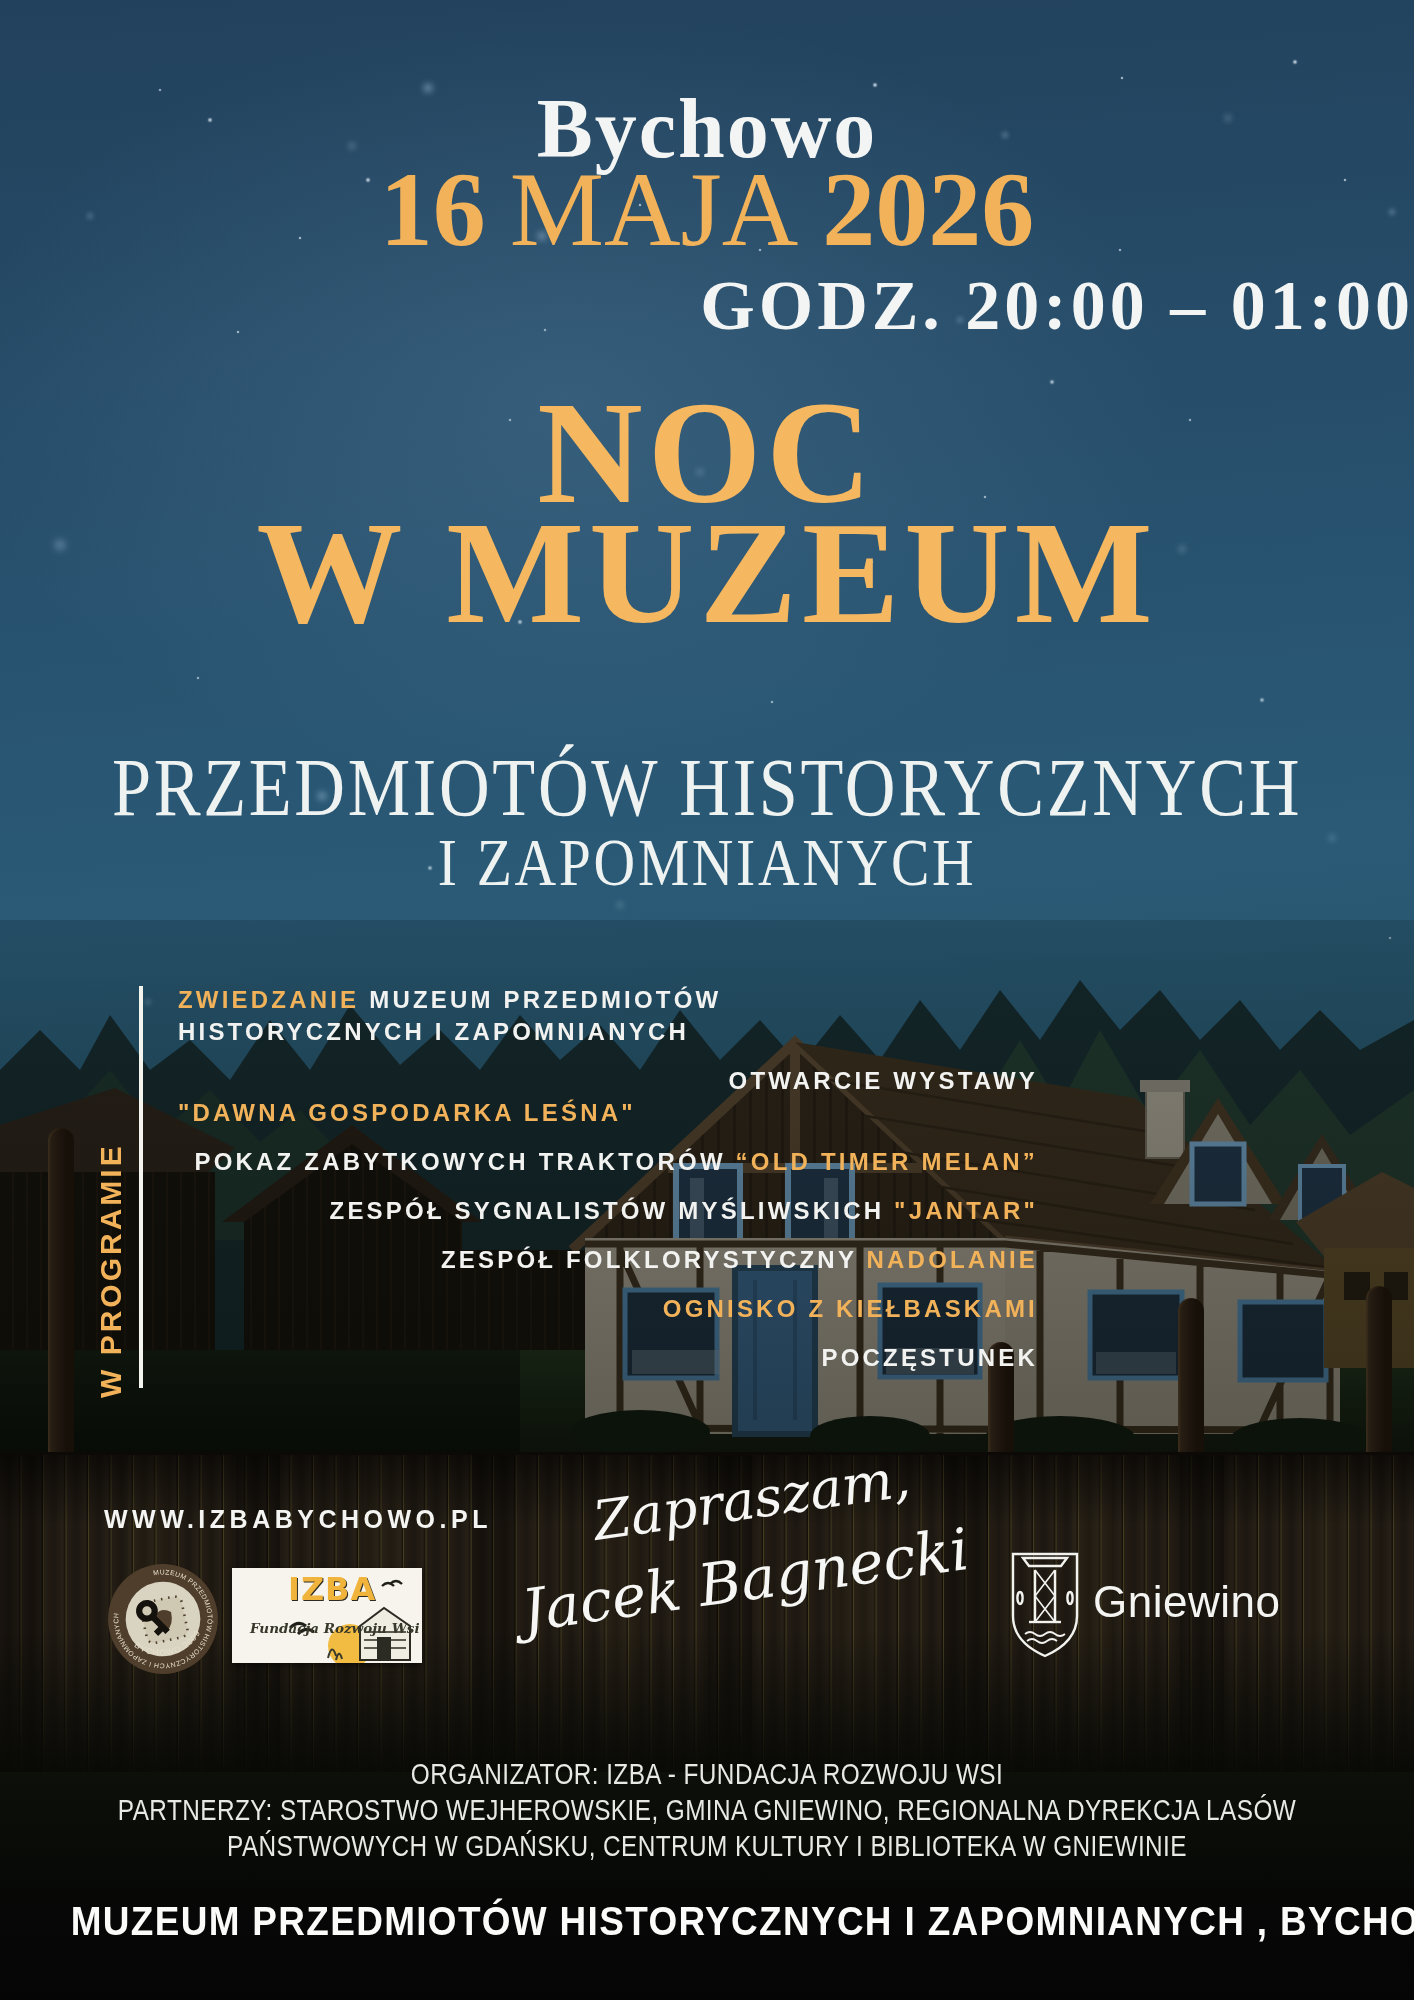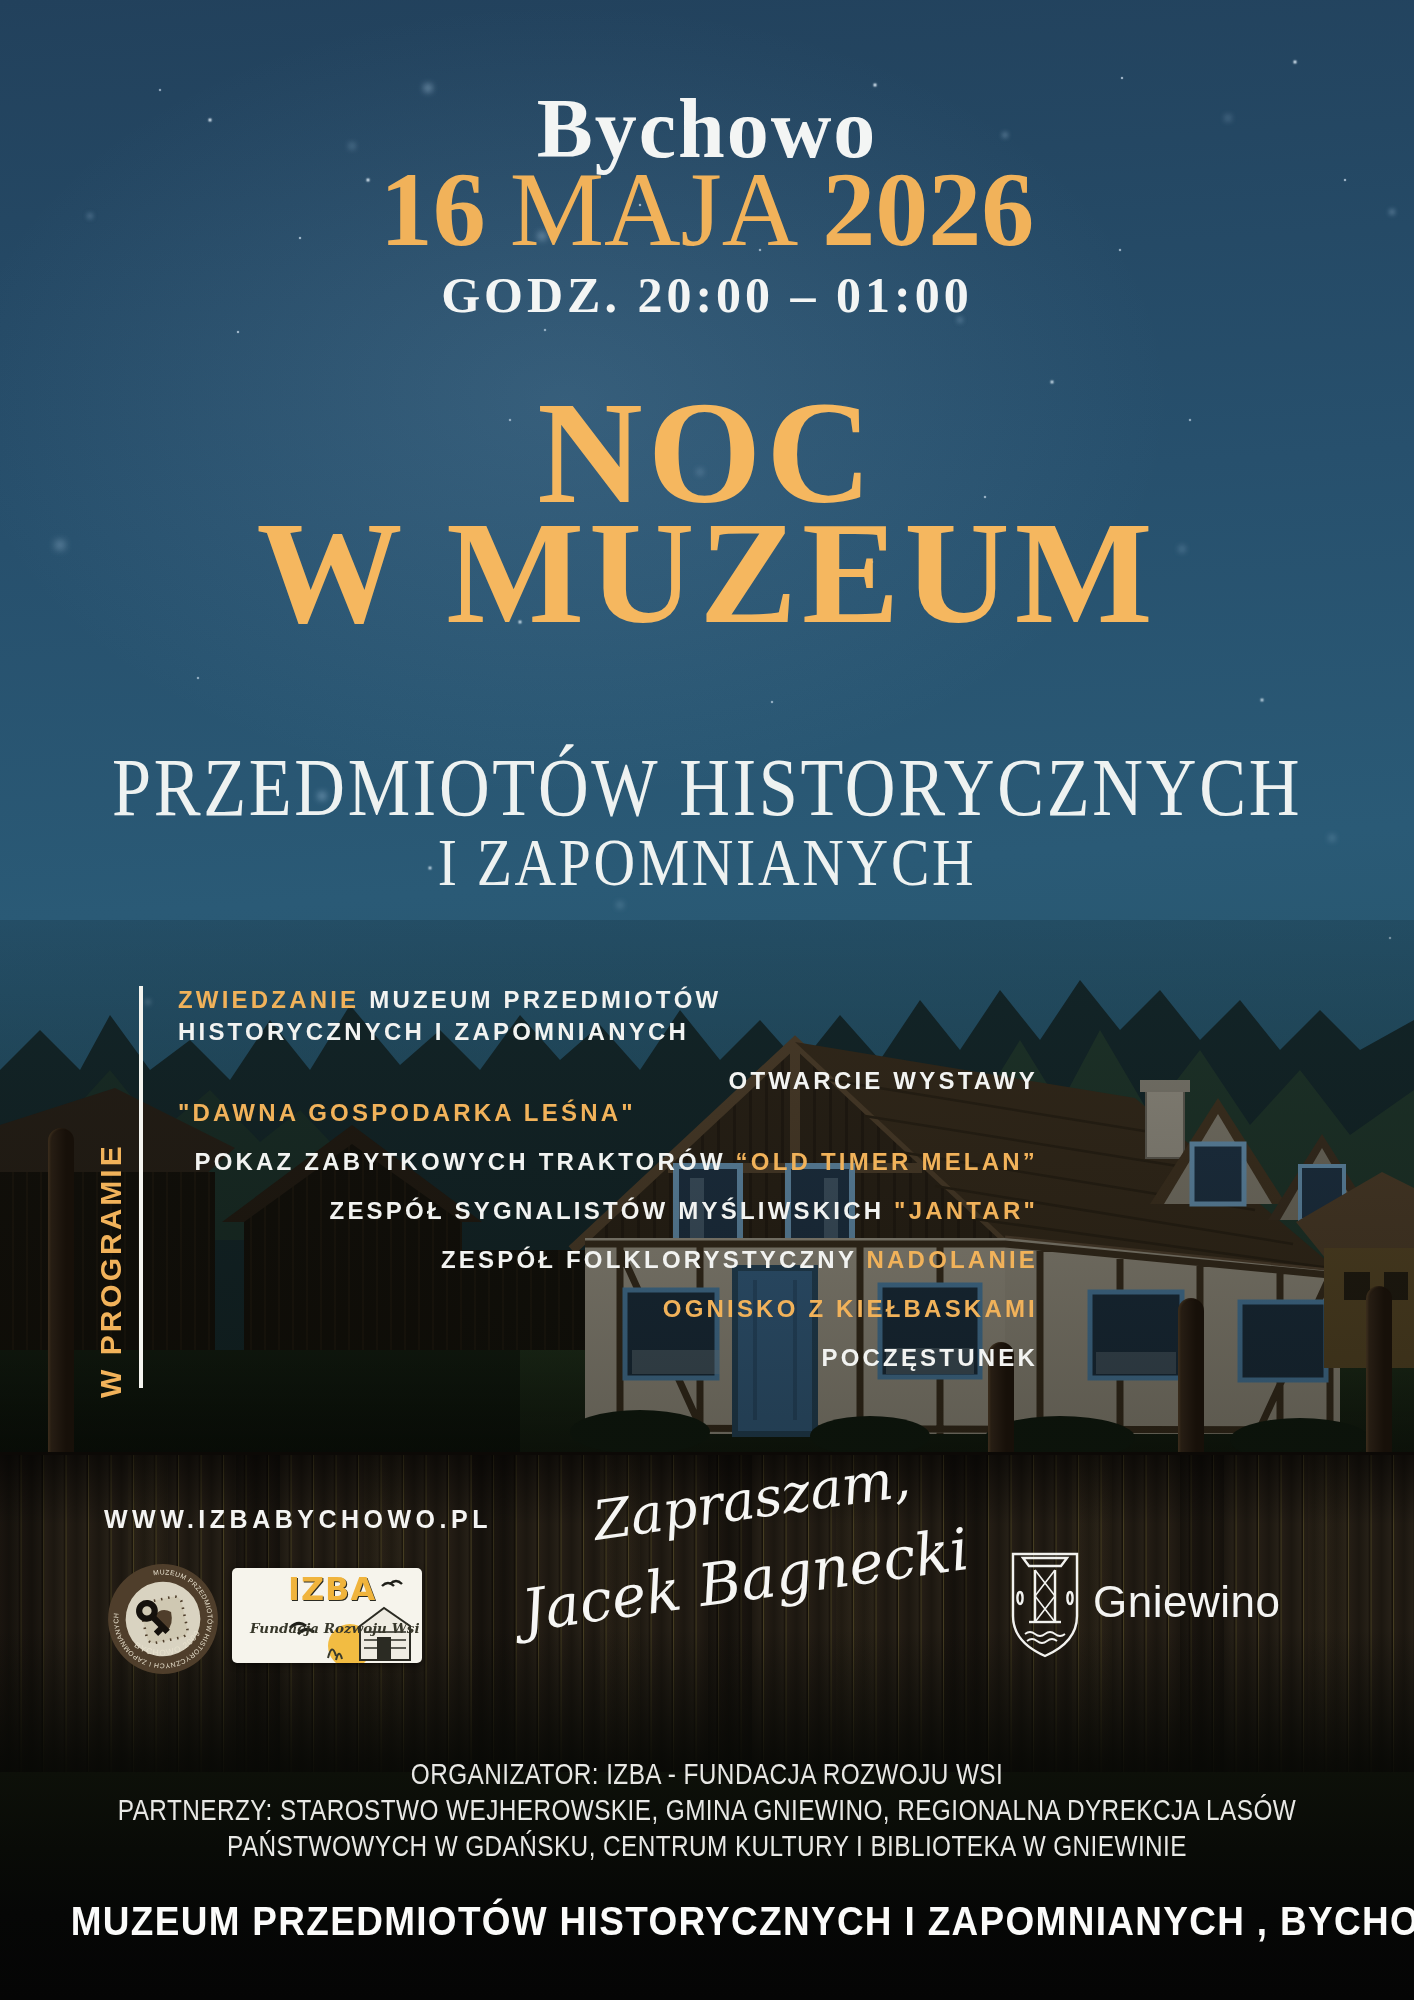--- a/index.html
+++ b/index.html
@@ -52,40 +52,40 @@
   .fence-fade{position:absolute;left:0;top:1630px;width:1414px;height:165px;
     background:linear-gradient(180deg,rgba(7,8,5,0) 0%,rgba(7,8,5,.85) 78%,#070805 100%);}
   .ground{position:absolute;left:0;top:1772px;width:1414px;height:228px;
     background:linear-gradient(180deg,#0d1009 0%,#090b07 34%,#060706 62%,#050505 100%);}
   
   .serif{font-family:"Liberation Serif","DejaVu Serif",serif;}
   .ctr{position:absolute;left:0;right:0;text-align:center;}
   .loc-title{top:80px;font-size:84px;font-weight:600;color:#f3f5f4;letter-spacing:2px;}
   .date-line{top:152px;font-size:106px;font-weight:700;color:#F1B25A;line-height:1.1;}
   .date-line .d-thin{font-weight:400;margin:0 24px;}
-  .time-line{top:266px;font-size:50px;font-weight:600;color:#f3f5f4;letter-spacing:4px;}
+  .time-line{top:266px;font-size:70px;font-weight:600;color:#f3f5f4;letter-spacing:4px;text-align:right;}
   .main-title{font-weight:700;color:#F5B75F;font-size:146px;line-height:1;letter-spacing:5px;}
   .mt1{top:380px;} .mt2{top:500px;}
   .subtitle1{top:742px;font-size:78px;font-weight:400;color:#eef2f1;letter-spacing:3px;transform:scale(.9,1.06);}
   .subtitle2{top:826px;font-size:64px;font-weight:400;color:#eef2f1;letter-spacing:3px;transform:scale(.9,1.06);}
   
   .prog-rail{position:absolute;left:139px;top:986px;width:4px;height:402px;background:#f4f4ef;}
   .prog-head{position:absolute;left:94px;top:1038px;height:360px;color:#F1B25A;font-weight:700;
     font-size:30px;letter-spacing:3px;writing-mode:vertical-rl;transform:rotate(180deg);white-space:nowrap;}
   .prog-list{position:absolute;left:178px;top:984px;width:860px;}
   .prog-line{font-size:24px;font-weight:700;letter-spacing:3.2px;line-height:32px;white-space:nowrap;}
   .prog-gap{margin-top:17px;text-align:right;}
   .seg-white{color:#f2f3f1;} .seg-orange{color:#F1B25A;}
   
   .website{position:absolute;left:104px;top:1505px;font-size:25px;font-weight:700;letter-spacing:4.5px;color:#f4f4f2;}
   .signature{position:absolute;color:#f6f6f4;font-family:"DejaVu Serif",serif;font-style:italic;transform:rotate(-8deg);white-space:nowrap;}
   .sig1{left:592px;top:1468px;font-size:54px;}
   .sig2{left:520px;top:1546px;font-size:58px;}
   .museum-logo{position:absolute;left:106px;top:1562px;transform:rotate(-12deg);}
-  .izba-card{position:absolute;left:232px;top:1568px;width:190px;height:95px;background:#f6f4ec;border-radius:5px;
+  .izba-card{position:absolute;left:232px;top:1568px;width:190px;height:95px;background:#f6f4ec;border-radius:0;
     box-shadow:0 2px 6px rgba(0,0,0,.5);overflow:hidden;}
   .izba-title{position:absolute;left:56px;top:2px;font-size:32px;font-weight:800;color:#f0b43c;
     text-shadow:1px 1px 0 #2b2b23;letter-spacing:1px;font-family:"DejaVu Sans",sans-serif;}
   .izba-sub{position:absolute;left:18px;top:36px;font-size:13.5px;font-style:italic;font-weight:700;color:#37372a;
     font-family:"DejaVu Serif",serif;margin-top:16px;}
   .izba-art{position:absolute;left:0;top:0;}
   .crest{position:absolute;left:1005px;top:1550px;}
   .gniewino-label{position:absolute;left:1093px;top:1577px;font-size:44px;font-weight:500;color:#f4f4f2;letter-spacing:.5px;}
   .org-line{top:1758px;font-size:29px;font-weight:400;color:#e8e8e5;transform:scaleX(.84);letter-spacing:.5px;}
   .partners1{top:1794px;font-size:29px;font-weight:400;color:#e8e8e5;transform:scaleX(.84);letter-spacing:.5px;}

